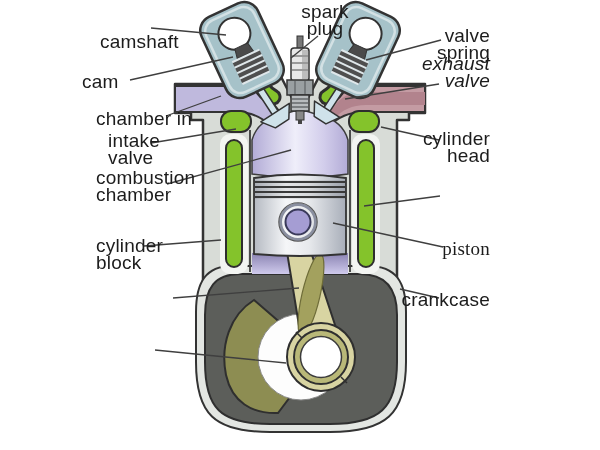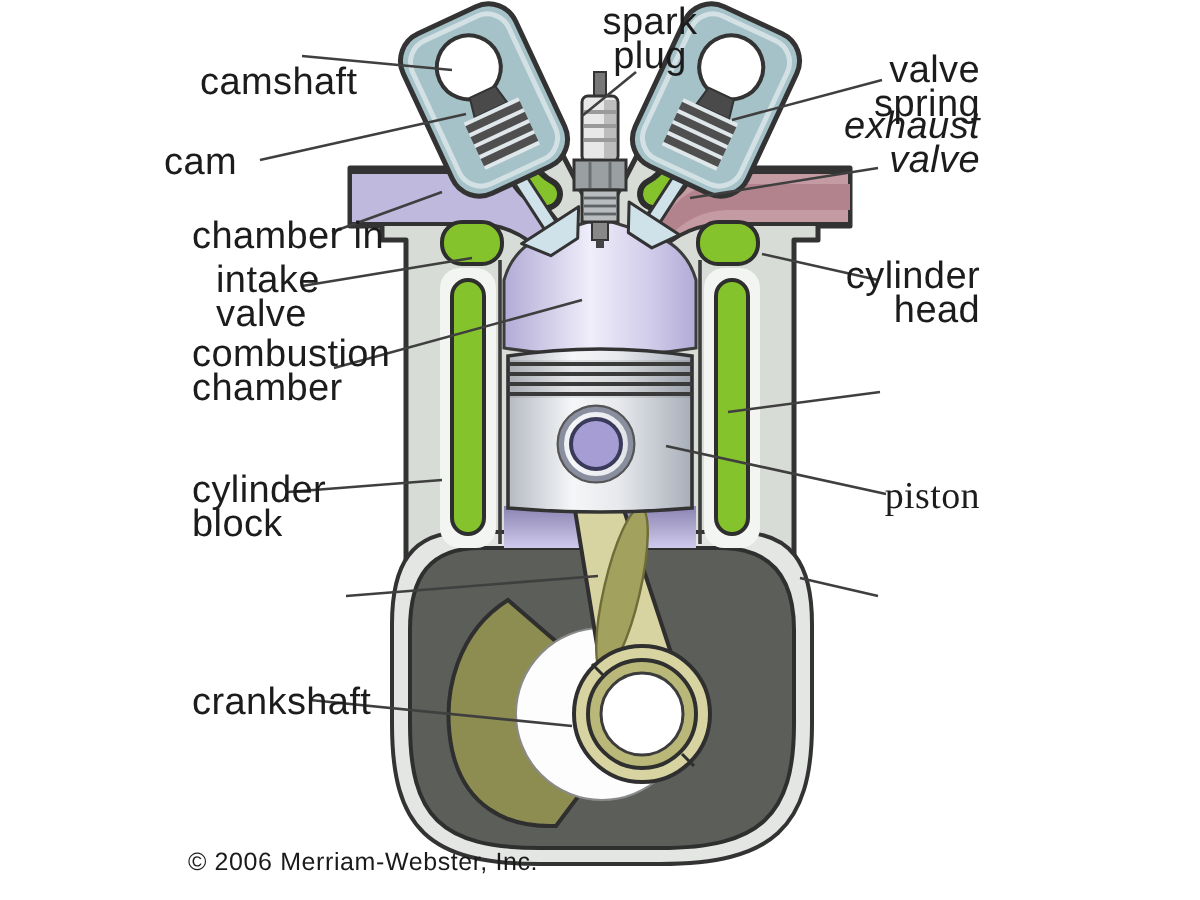--- a/index.html
+++ b/index.html
@@ -199,28 +199,27 @@
 
 <div class="lbl" style="left:100px;top:21px;margin-top:12px;">camshaft</div>
 <div class="lbl" style="left:82px;top:73px;">cam</div>
 <div class="lbl" style="left:96px;top:110px;">chamber in</div>
 <div class="lbl" style="left:96px;top:132px;margin-left:12px;">intake
 valve</div>
 <div class="lbl" style="left:96px;top:169px;">combustion
 chamber</div>
 <div class="lbl" style="left:96px;top:237px;">cylinder
 block</div>
-<div class="lbl" style="left:96px;top:343px;">crankshaft</div>
 
 <div class="lbl center" style="left:298px;top:3px;width:54px;">spark
 plug</div>
 
 <div class="lbl right" style="right:110px;top:27px;width:80px;">valve
 spring</div>
 <div class="lbl right" style="right:110px;top:55px;width:80px;font-style:italic;">exhaust
 valve</div>
 <div class="lbl right" style="right:110px;top:130px;width:80px;">cylinder
 head</div>
 <div class="lbl right" style="right:110px;top:240px;width:80px;font-family:Liberation Serif, serif;">piston</div>
-
-<div id="copyright">© 2006 Merriam-Webster, Inc.</div>
+<div class="lbl right" style="right:110px;top:291px;width:90px;">crankcase</div>
+
 
 </div>
 
 </body></html>

